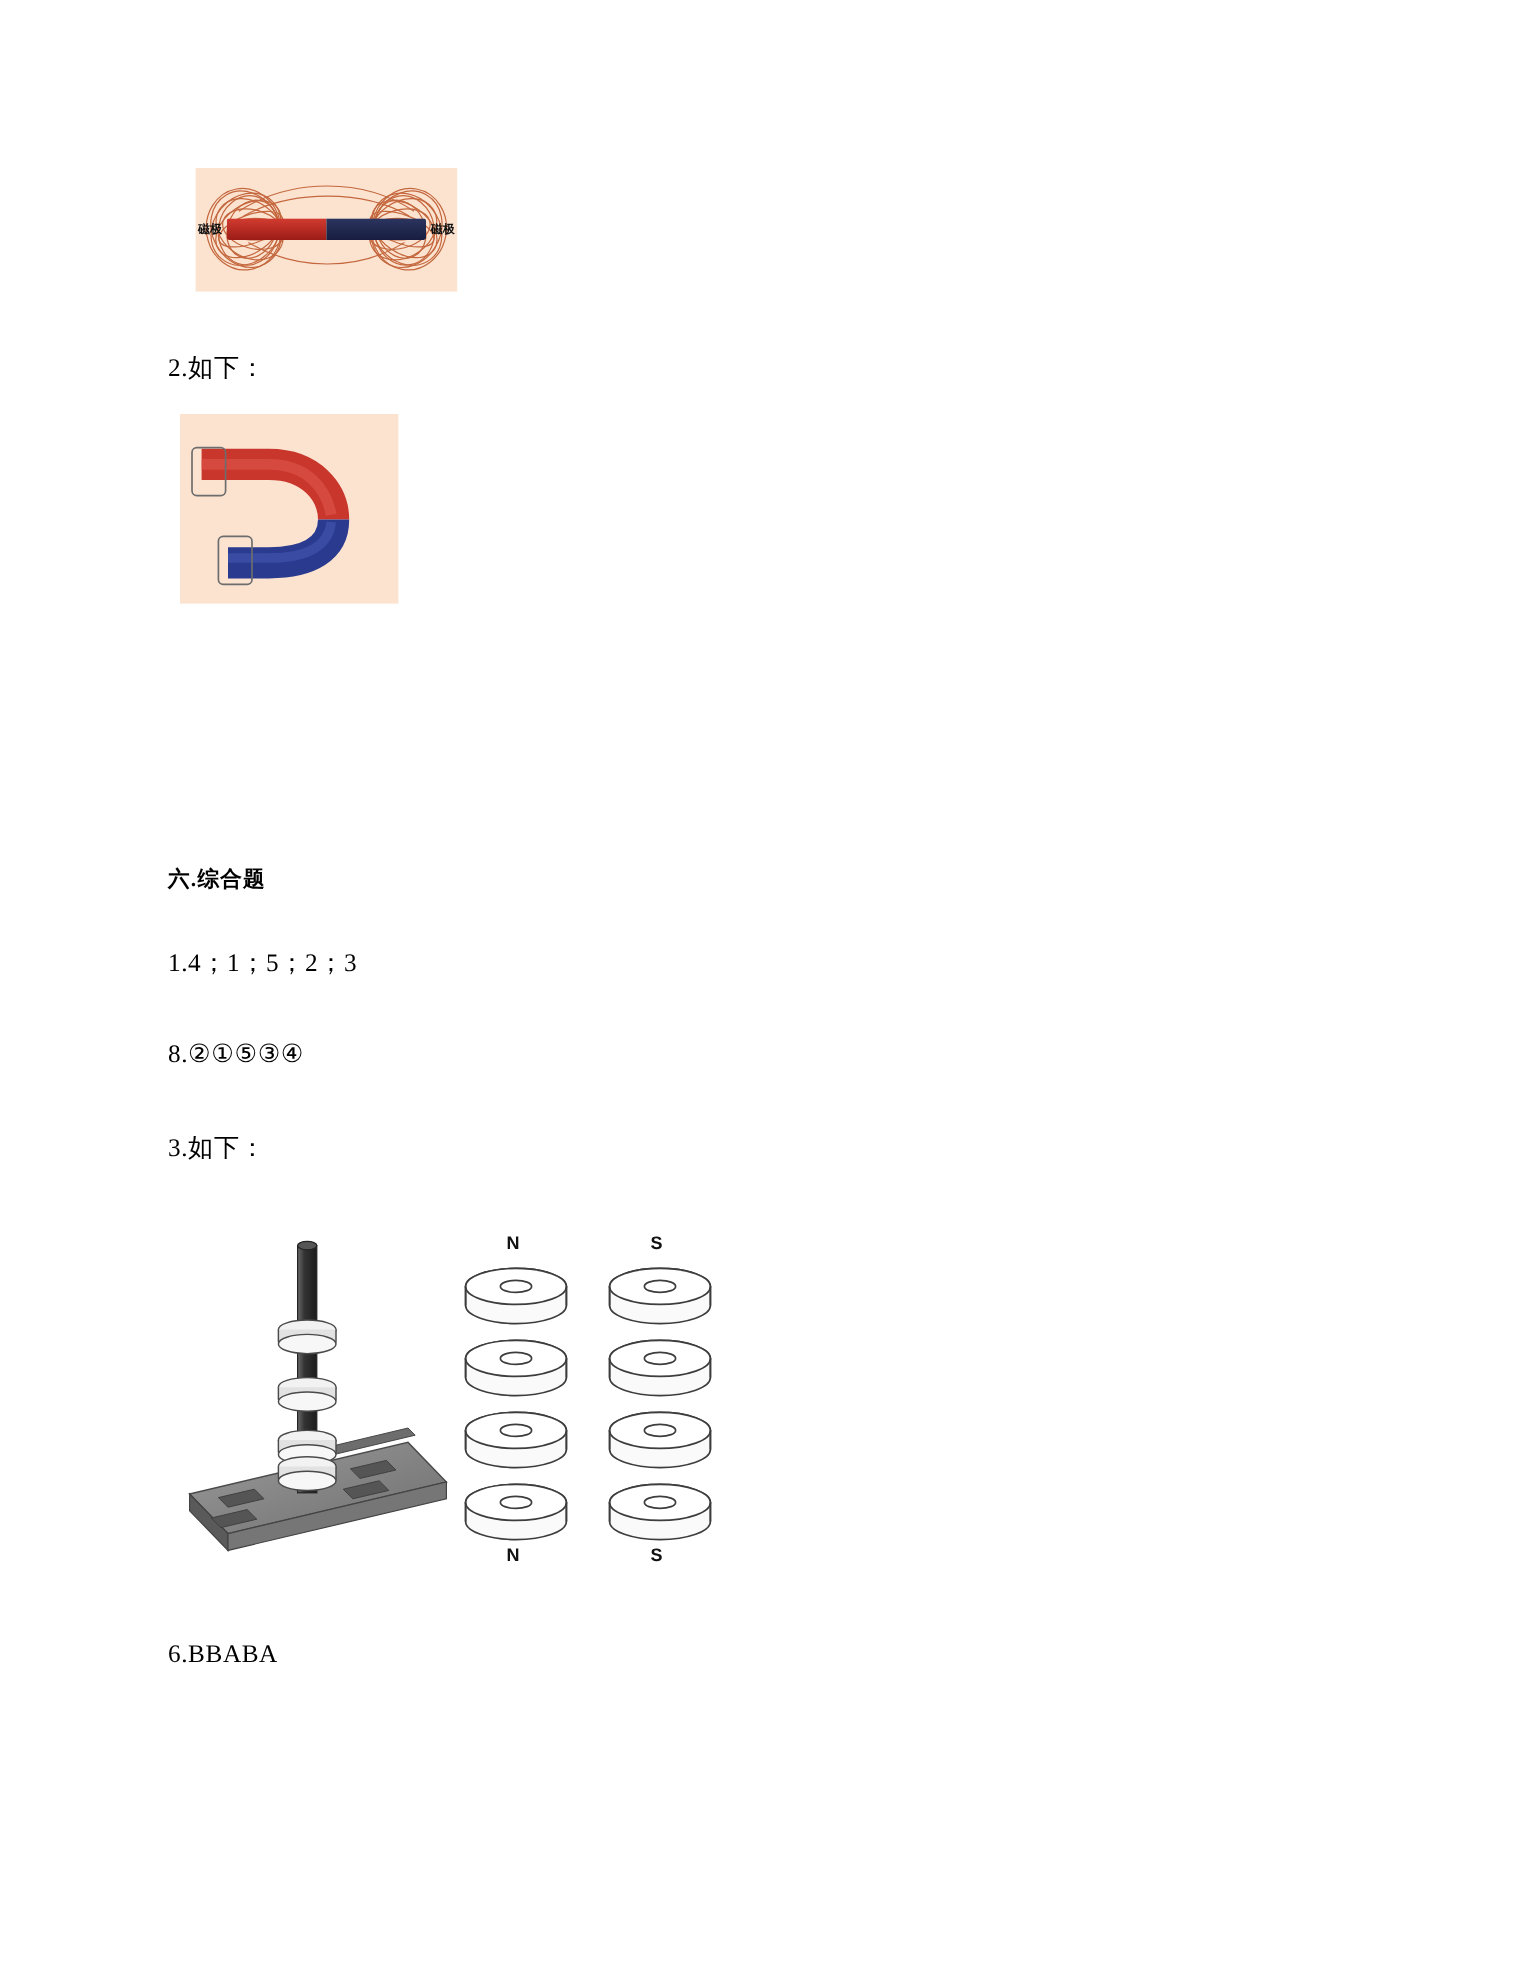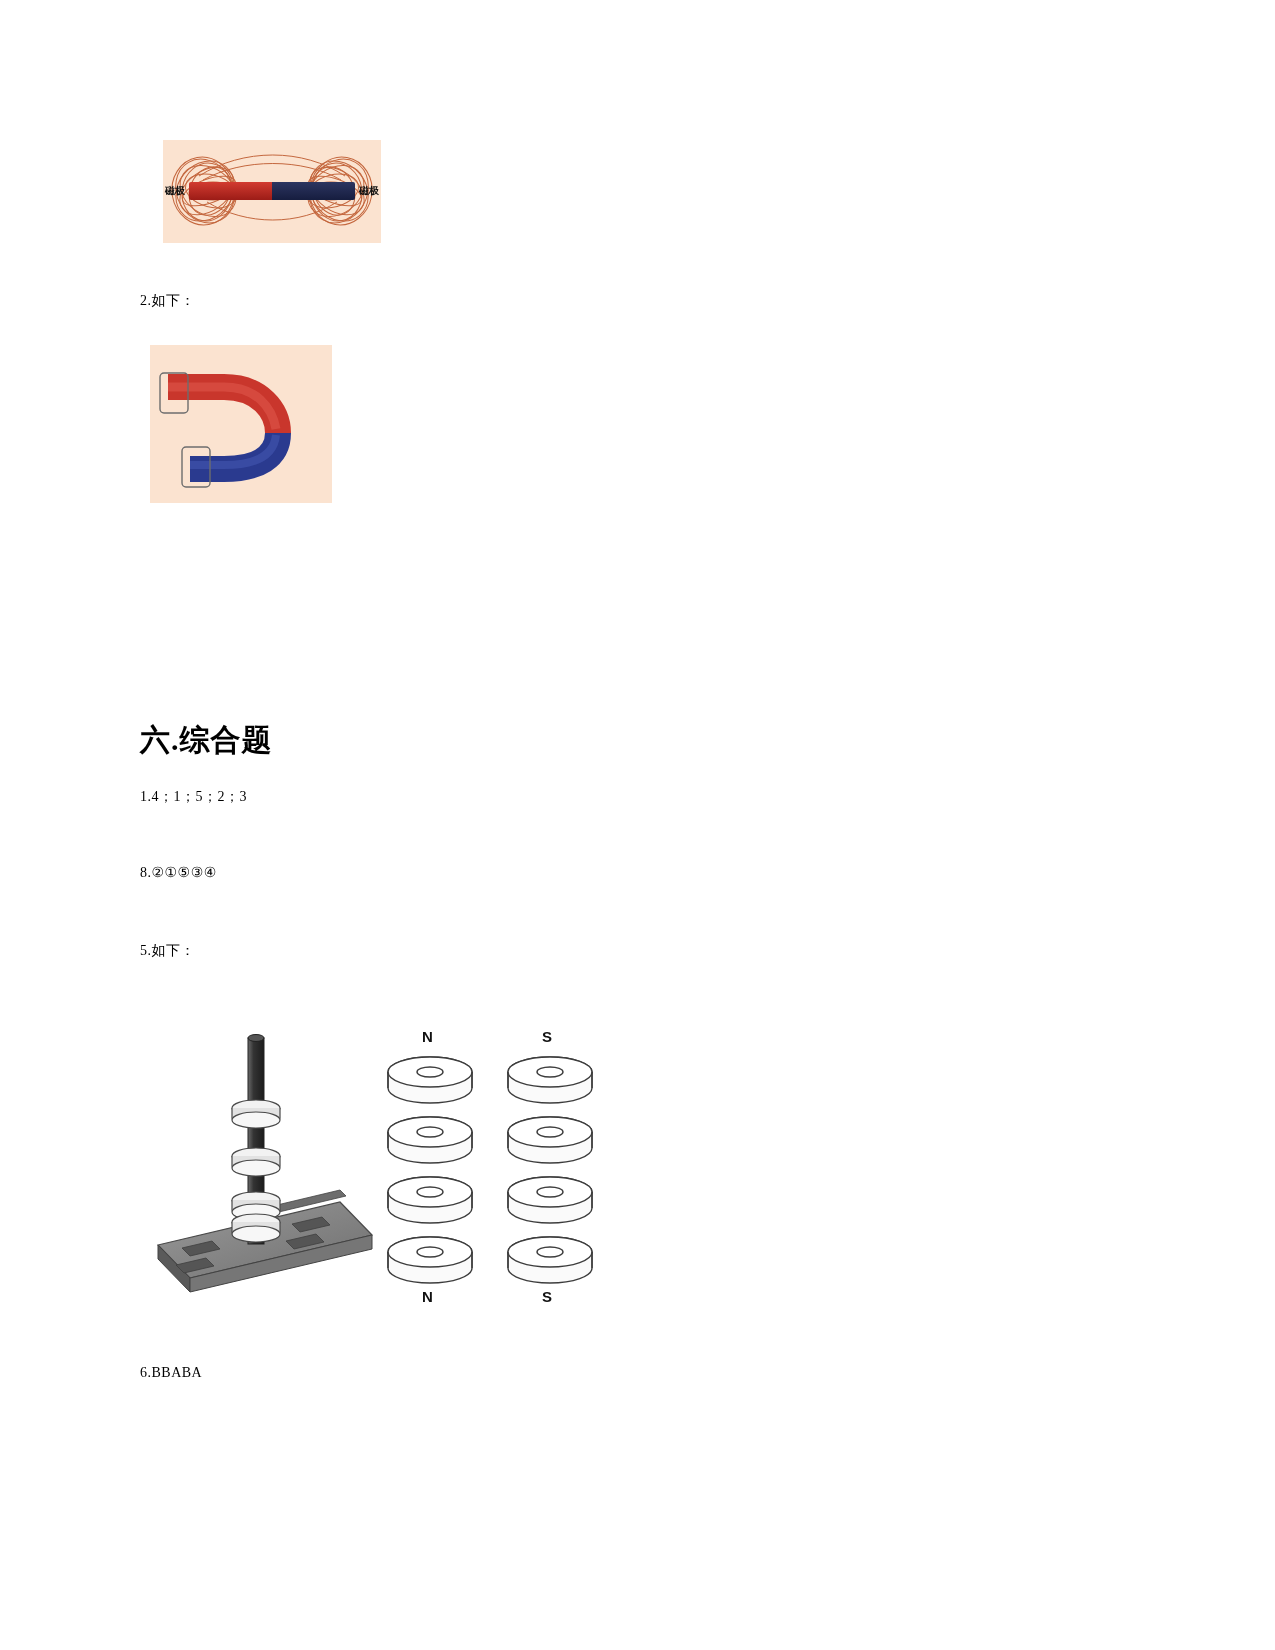--- a/index.html
+++ b/index.html
@@ -18,27 +18,27 @@
   .page {
     position: relative;
     width: 1275px;
     height: 1650px;
     box-sizing: border-box;
     padding: 0 140px;
   }
 
   
   .para {
-    font-size: 14px;
+    font-size: 21px;
     line-height: 1.6;
     letter-spacing: 0.5px;
     margin: 0;
   }
   .section-title {
-    font-size: 30px;
+    font-size: 18px;
     font-weight: bold;
     letter-spacing: 1px;
   }
 
   
   .fig-bar {
     position: absolute;
     left: 163px;
     top: 140px;
     width: 218px;
@@ -157,21 +157,21 @@
       <rect x="10" y="28" width="28" height="40" rx="4" fill="none" stroke="#6d6d6d" stroke-width="1.4"></rect>
       <rect x="32" y="102" width="28" height="40" rx="4" fill="none" stroke="#6d6d6d" stroke-width="1.4"></rect>
     </svg>
   </div>
 
 
   <p class="section-title" style="position:absolute; left:140px; top:720px; margin:0;">六.综合题</p>
 
   <p class="para" style="position:absolute; left:140px; top:786px;">1.4；1；5；2；3</p>
   <p class="para" style="position:absolute; left:140px; top:862px;">8.②①⑤③④</p>
-  <p class="para" style="position:absolute; left:140px; top:940px;">5.如下：</p>
+  <p class="para" style="position:absolute; left:140px; top:940px;">3.如下：</p>
 
   <div class="fig-rings">
     <svg width="560" height="320" viewBox="0 0 560 320">
       <defs>
         <linearGradient id="baseTop" x1="0" y1="0" x2="1" y2="1">
           <stop offset="0%" stop-color="#9a9a9a"></stop>
           <stop offset="100%" stop-color="#6f6f6f"></stop>
         </linearGradient>
         <linearGradient id="rodg" x1="0" y1="0" x2="1" y2="0">
           <stop offset="0%" stop-color="#6a6a6a"></stop>

